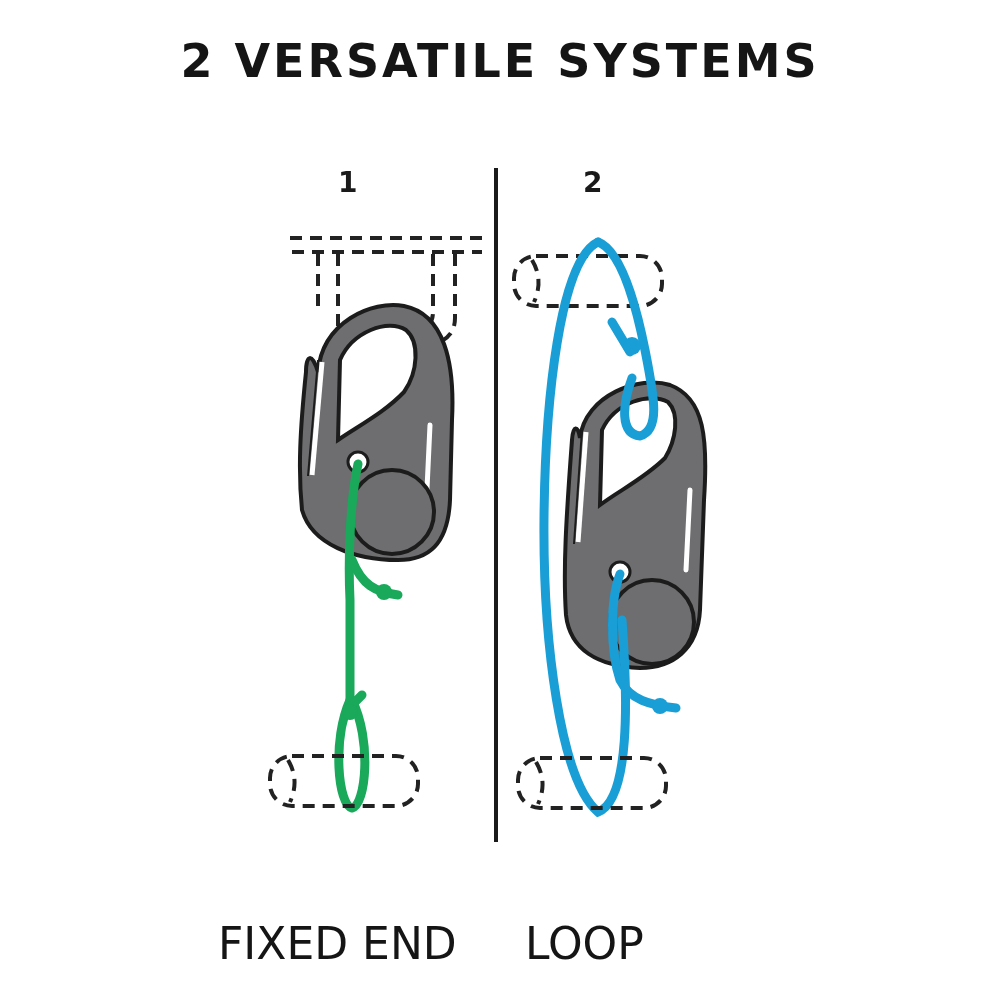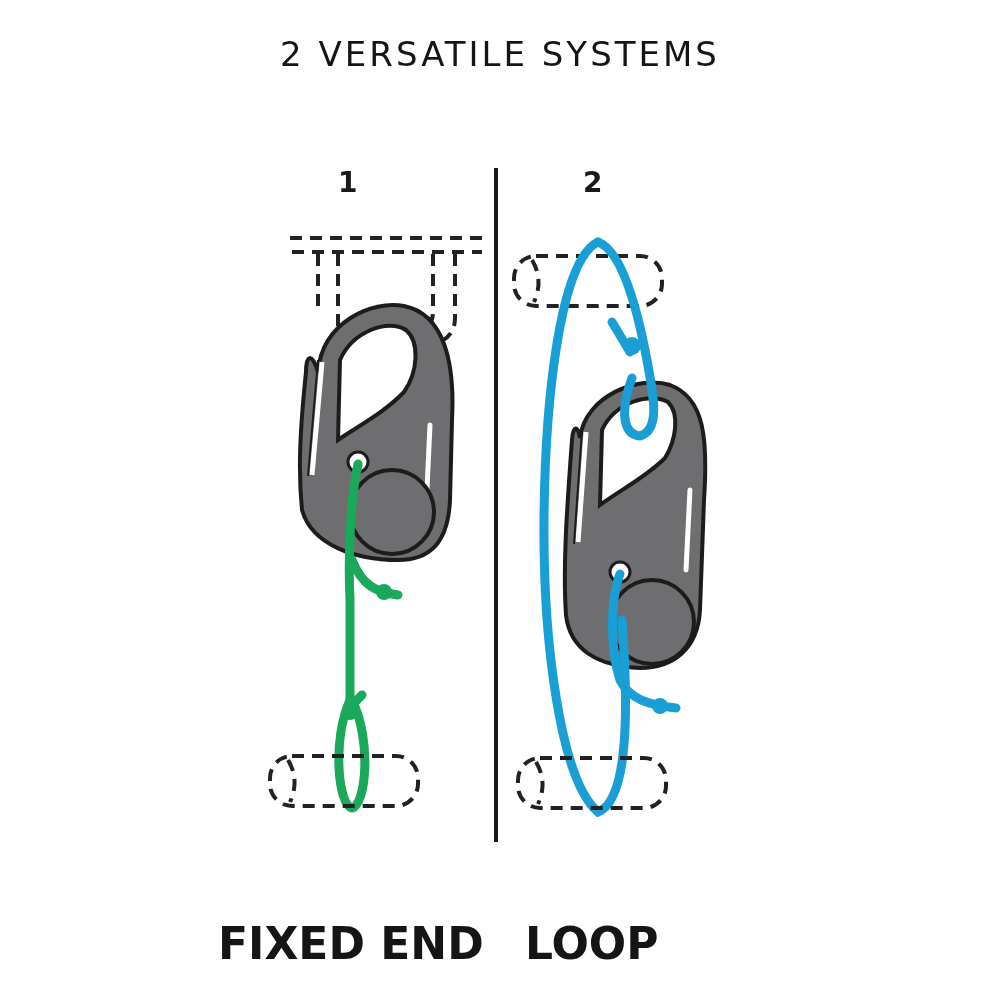--- a/index.html
+++ b/index.html
@@ -1,28 +1,28 @@
 <!DOCTYPE html>
 <html><head>
 <meta charset="utf-8">
 <style>
   html, body { margin:0; padding:0; background:#ffffff; }
   body { width:1000px; height:1000px; position:relative; overflow:hidden; }
   .title {
     position:absolute; left:0; top:34px; width:1000px; text-align:center;
-    font-family:"DejaVu Sans", sans-serif; font-weight:normal; font-size:34px;
+    font-family:"DejaVu Sans", sans-serif; font-weight:bold; font-size:46px;
     letter-spacing:3px; color:#151515;
   }
   .num {
     position:absolute; top:166px; font-family:"DejaVu Sans", sans-serif;
     font-weight:bold; font-size:28px; color:#1a1a1a;
   }
   .label {
     position:absolute; top:918px; font-family:"DejaVu Sans", sans-serif;
-    font-weight:bold; font-size:44px; color:#151515; letter-spacing:0px;
+    font-weight:normal; font-size:44px; color:#151515; letter-spacing:0px;
   }
   svg.art { position:absolute; left:0; top:0; }
 </style>
 </head>
 <body>
 
 <div class="title">2 VERSATILE SYSTEMS</div>
 
 <div class="num" style="left:338px;">1</div>
 <div class="num" style="left:583px;">2</div>

